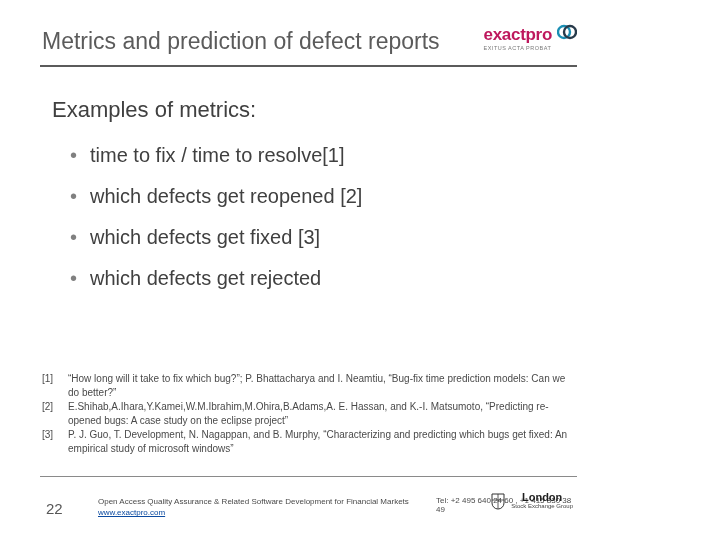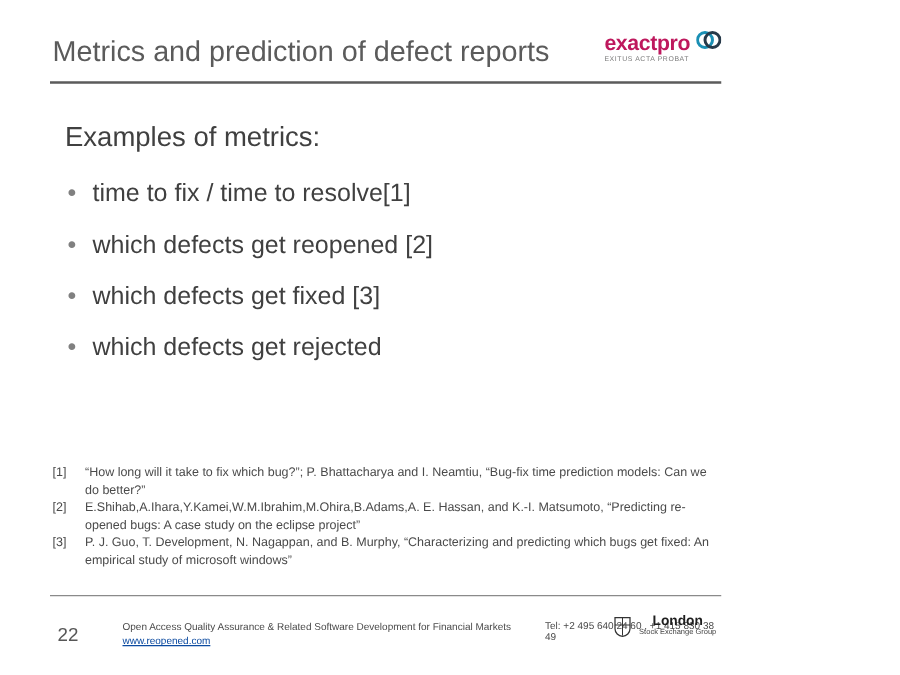--- a/index.html
+++ b/index.html
@@ -62,21 +62,21 @@
     padding: 30px 60px 0 52px;
   }
   .subtitle {
     font-size: 22px;
     color: #404040;
     margin-bottom: 20px;
   }
   ul.bullets {
     list-style: none;
     padding: 0;
-    margin: 0;
+    margin: 16px;
   }
   ul.bullets li {
     font-size: 20px;
     color: #404040;
     line-height: 1.25;
     margin-bottom: 16px;
     padding-left: 22px;
     position: relative;
   }
   ul.bullets li::before {
@@ -218,21 +218,21 @@
       <div class="ref-text">  P. J. Guo, T. Development, N. Nagappan, and B. Murphy, “Characterizing and predicting which bugs get fixed: An empirical study of microsoft windows”</div>
     </div>
   </div>
 
   <hr class="footer-rule">
 
   <div class="footer">
     <div class="page-num">22</div>
     <div class="foot-text">
       <span>Open Access Quality Assurance &amp; Related Software Development for Financial Markets</span><br>
-      <span class="link">www.reopened.com</span>
+      <span class="link">www.exactpro.com</span>
     </div>
     <div class="foot-tel">Tel: +2 495 640 24 60 ,  +1 415 830 38 49</div>
     <div class="lseg">
       <div class="lseg-row">
         <span>
           <svg width="16" height="18" viewBox="0 0 16 18">
             <path d="M2 2 h12 v9 a6 6 0 0 1 -6 6 a6 6 0 0 1 -6 -6 Z" fill="none" stroke="#333" stroke-width="1"></path>
             <line x1="8" y1="2" x2="8" y2="16.5" stroke="#333" stroke-width="0.8"></line>
             <line x1="2" y1="8" x2="14" y2="8" stroke="#333" stroke-width="0.8"></line>
           </svg>

